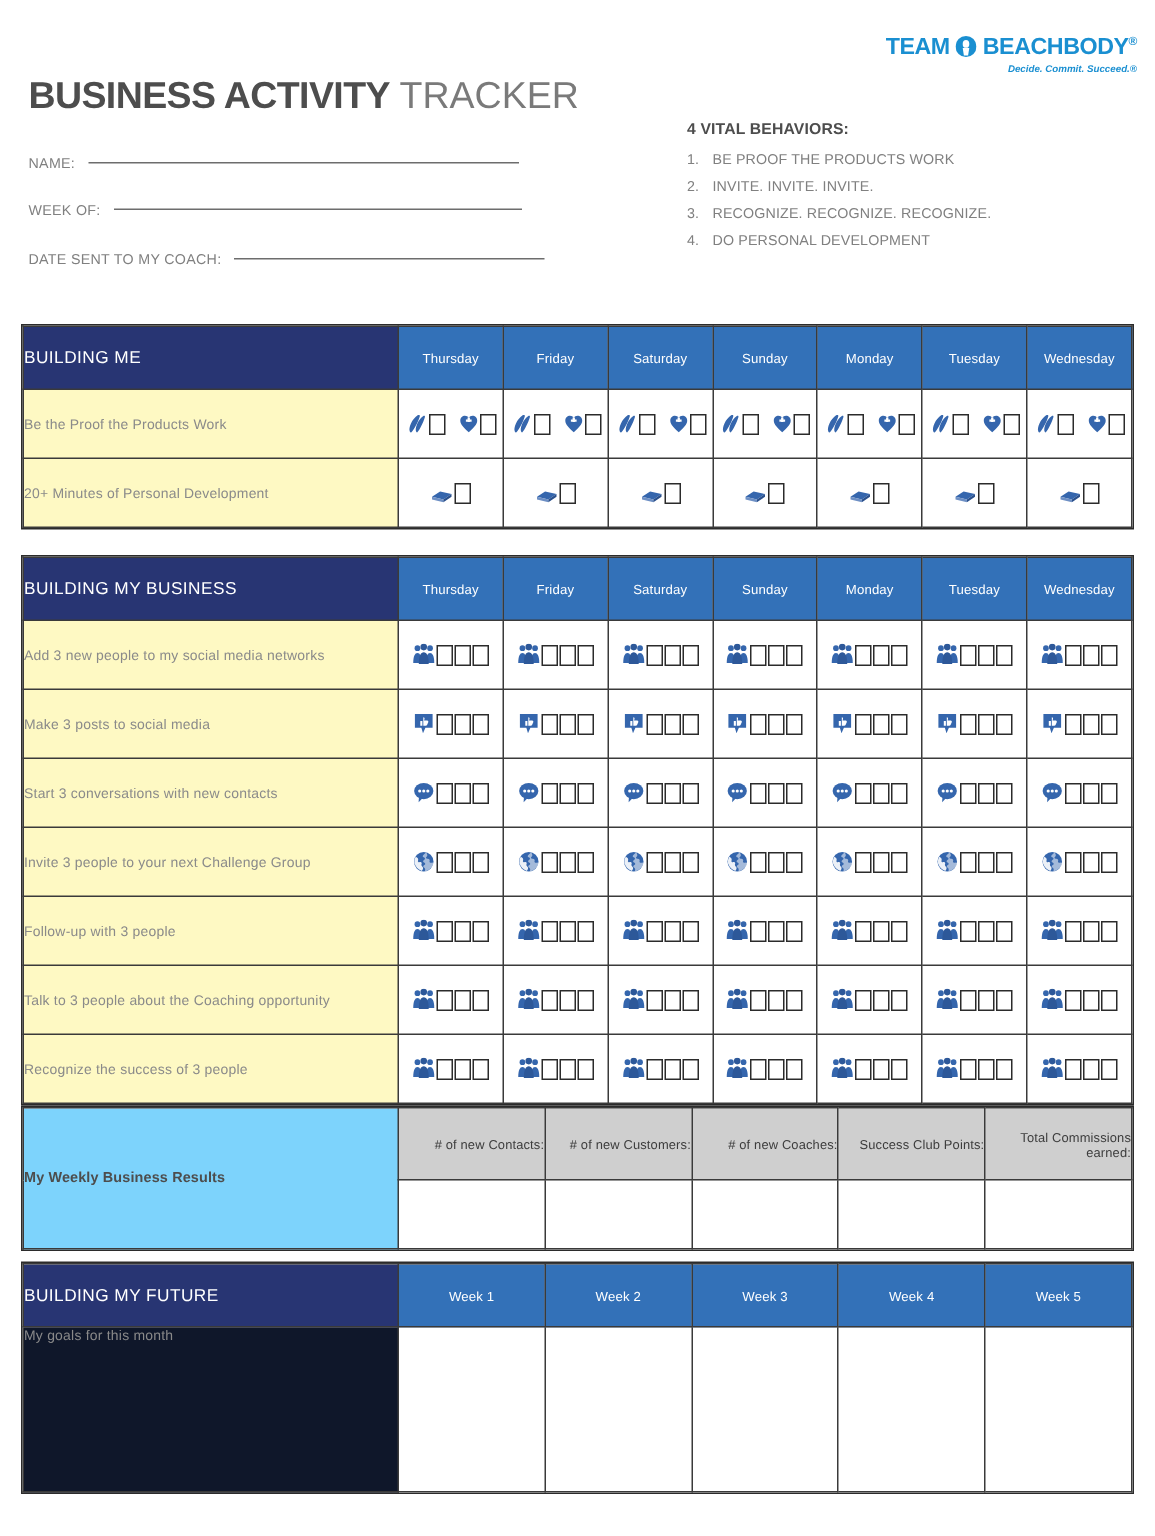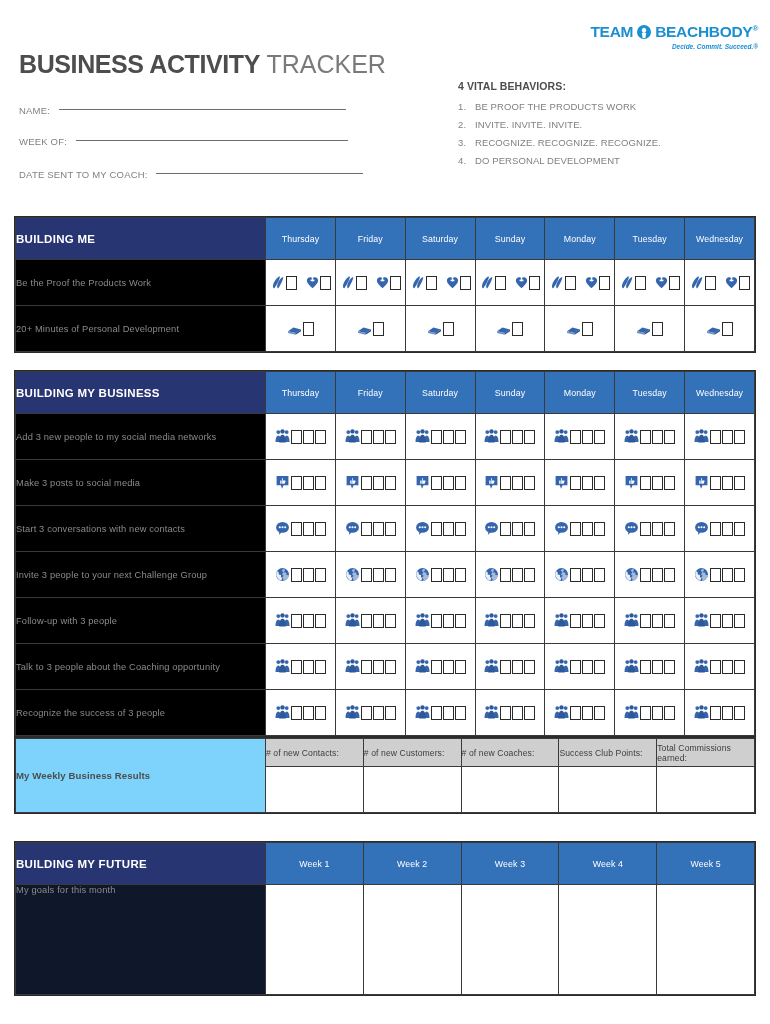--- a/index.html
+++ b/index.html
@@ -43,28 +43,28 @@
   .vital-row { font-size: 9.5px; color: #808080; letter-spacing: 0.1px;
                margin-bottom: 7px; white-space: nowrap; }
   .vital-num { display: inline-block; width: 17px; }
 
   
   .tbl { position: absolute; left: 14px; width: 742px;
          border: 1.5px solid #2b2b2b; border-collapse: collapse; }
   .tbl table { border-collapse: collapse; width: 100%; table-layout: fixed; }
   .tbl td, .tbl th { border: 1px solid #3a3a3a; padding: 0; }
 
-  .sec-head { background: #283573; color: #ffffff; font-weight: bold;
+  .sec-head { background: #283573; color: #ffffff; font-weight: normal;
               font-size: 11.5px; letter-spacing: 0.3px; text-align: left;
               padding-left: 14px; height: 42px; vertical-align: middle; }
   .day-head { background: #3371b8; color: #ffffff; font-weight: normal;
               font-size: 8.8px; text-align: center; height: 42px;
               vertical-align: middle; letter-spacing: 0.1px; margin-left: 22px; }
 
-  .task { background: #000000; color: #8a8a8a; font-size: 9.3px;
+  .task { background: #fef9c3; color: #8a8a8a; font-size: 9.3px;
           padding-left: 14px; height: 46px; vertical-align: middle;
           letter-spacing: 0.15px; }
   .cells { background: #ffffff; height: 46px; vertical-align: middle; }
   .cells-inner { display: flex; align-items: center; justify-content: center;
                  gap: 1px; }
   .grp { display: inline-flex; align-items: center; gap: 1px; }
   .gap { width: 7px; display: inline-block; }
 
   .chk { width: 11px; height: 14px; border: 1.6px solid #2b2b2b;
          background: #fff; display: inline-block; }
@@ -73,21 +73,21 @@
          flex: 0 0 auto; }
   .ico svg { display: block; width: 15px; height: 15px; }
   .ico-sm svg { width: 13px; height: 13px; }
   .ico-sm { width: 13px; height: 13px; }
 
   
   .res-label { background: #7dd3fc; color: #4d4d4d; font-size: 9.6px;
                font-weight: bold; padding-left: 14px; vertical-align: middle;
                letter-spacing: 0.1px; }
   .res-head { background: #cfcfcf; color: #3d3d3d; font-size: 8.6px;
-              text-align: left; height: 28px; vertical-align: middle;
+              text-align: right; height: 48px; vertical-align: middle;
               padding: 0 3px; letter-spacing: 0.1px; }
   .res-blank { background: #ffffff; height: 46px; }
 
   .goal-label { background: #0f172a; color: #8a8a8a; font-size: 9.3px;
                 padding-left: 14px; vertical-align: top; padding-top: 20px;
                 letter-spacing: 0.15px; }
   .goal-blank { background: #ffffff; }
 </style>
 </head>
 <body>

